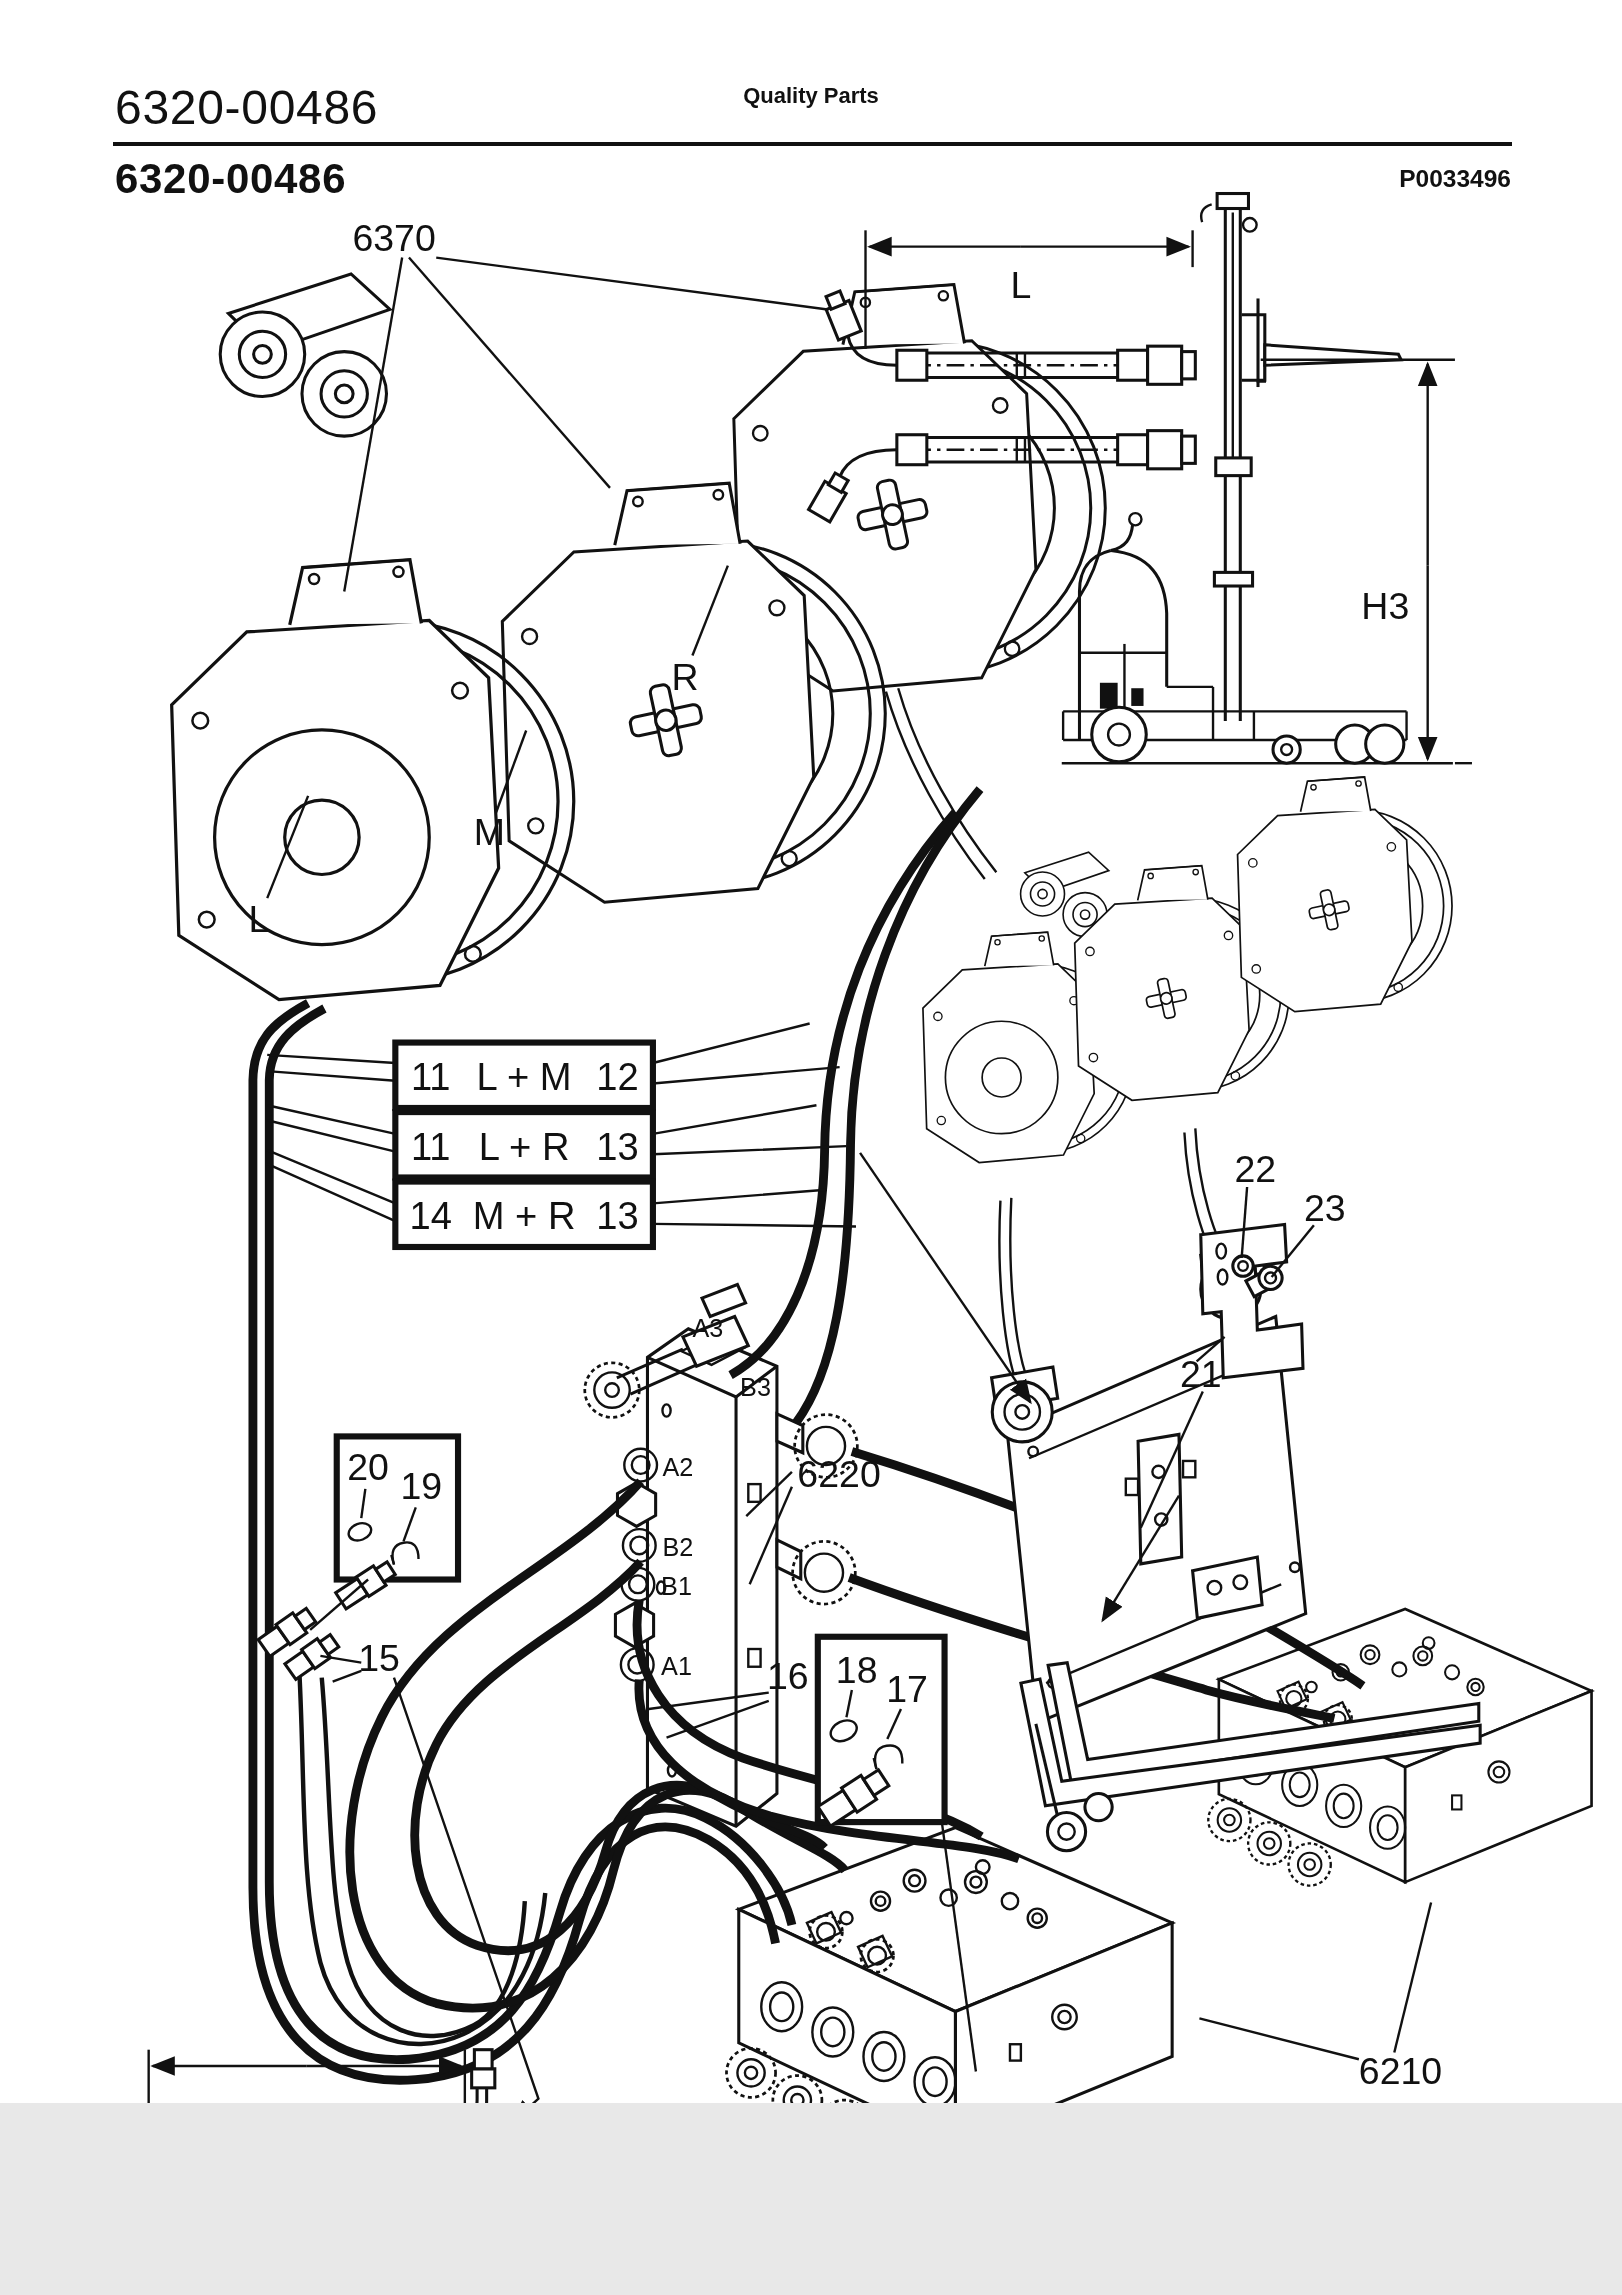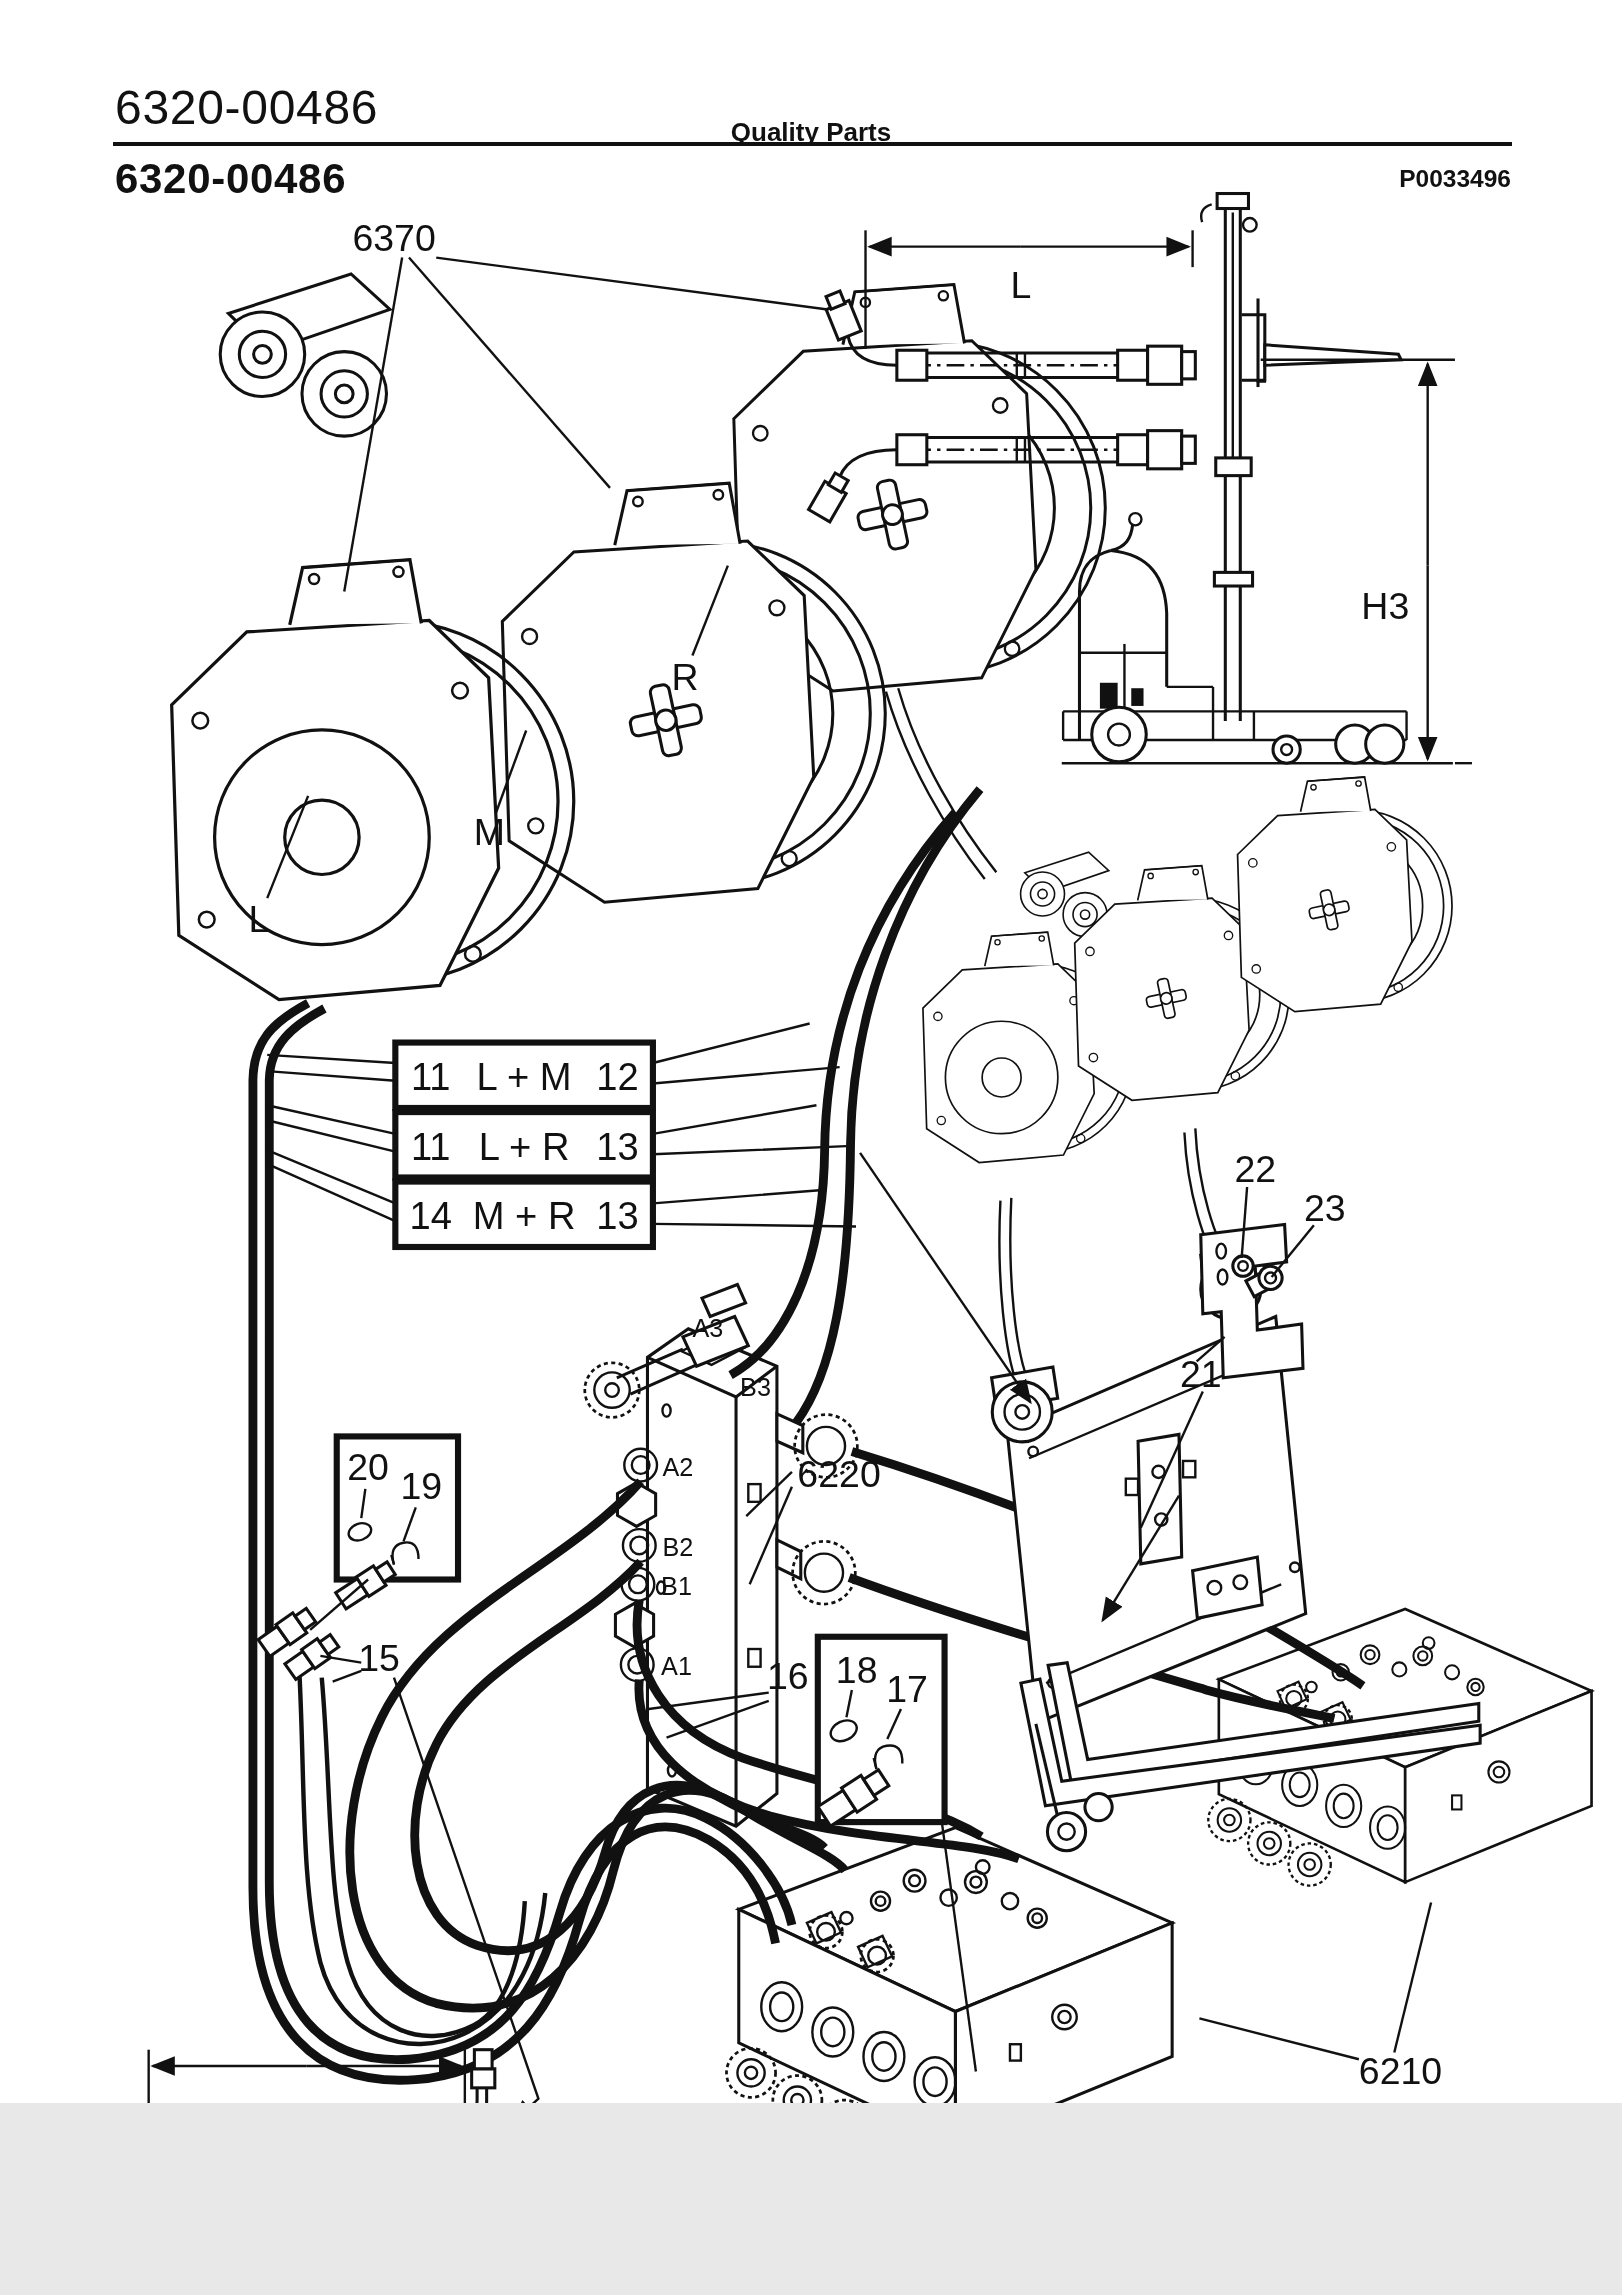--- a/index.html
+++ b/index.html
@@ -1,20 +1,20 @@
 <!DOCTYPE html>
 <html style="font-size:11px"><head>
 <meta charset="utf-8">
 <style>
   html,body{margin:0;padding:0;background:#e8e8e8;}
   .page{position:relative;width:1622px;height:2103px;background:#ffffff;overflow:hidden;
         font-family:"Liberation Sans", sans-serif;color:#111;}
   .abs{position:absolute;white-space:nowrap;}
   .hdr-num{left:115px;top:80px;font-size:48px;letter-spacing:0.7px;}
-  .hdr-center{left:0;right:0;top:117px;text-align:center;font-size:26px;font-weight:bold;}
+  .hdr-center{left:0;right:0;top:83px;text-align:center;font-size:22px;font-weight:bold;}
   .rule{position:absolute;background:#111;}
   .rule-top{left:113px;top:142px;width:1399px;height:4.1px;}
   .title{left:115px;top:155px;font-size:42px;font-weight:bold;letter-spacing:0.7px;}
   .code{right:111px;top:165px;font-size:24.5px;font-weight:bold;text-align:right;}
   .rule-bottom{left:58px;top:2200px;width:1467px;height:4.1px;}
   .copyright{left:0;right:0;top:2208px;text-align:center;font-size:26px;}
   svg{position:absolute;left:0;top:0;}
   svg text{fill:#111;font-family:"Liberation Sans", sans-serif;}
   .lbl{font-size:55px;}
   .lbl-port{font-size:37px;}

